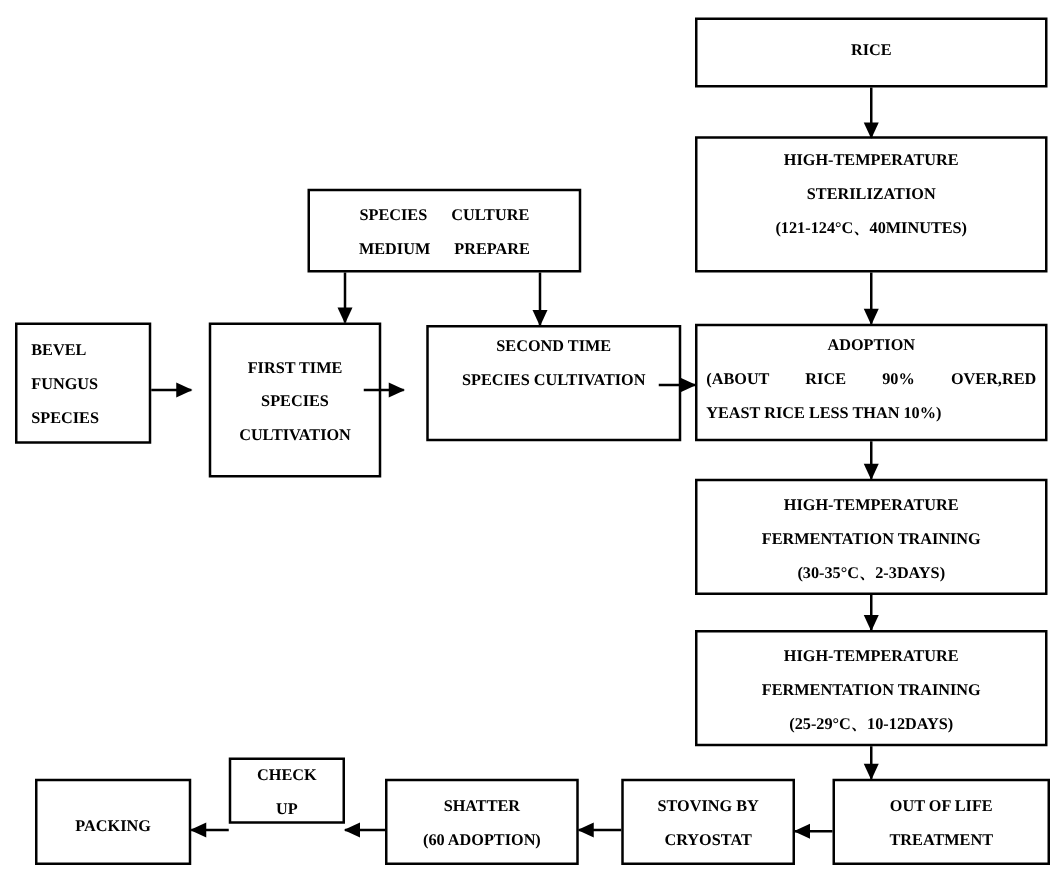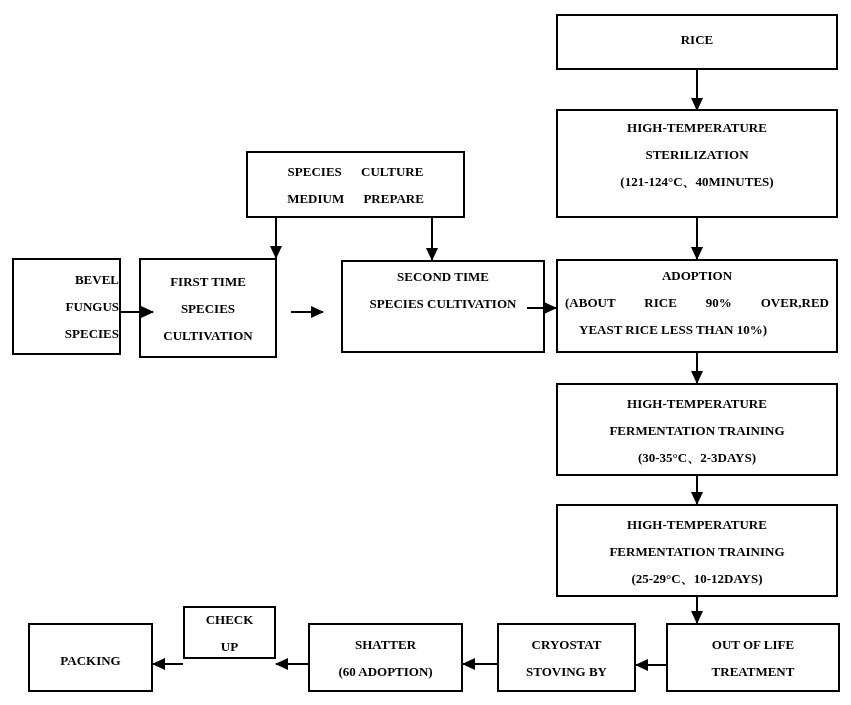--- a/index.html
+++ b/index.html
@@ -29,21 +29,21 @@
   }
   .ln { width:100%; }
   .jline {
     box-sizing:border-box;
     padding:0 7px;
     text-align:justify;
     text-align-last:justify;
   }
   .lline {
     box-sizing:border-box;
-    padding:0 21px;
+    padding:0 7px;
     text-align:left;
   }
   
   .av { position:absolute; width:2px; background:#000000; }
   .av::after {
     content:""; position:absolute; bottom:-1px; left:1px; transform:translateX(-50%);
     width:0; height:0;
     border-left:6px solid transparent; border-right:6px solid transparent;
     border-top:13px solid #000000;
   }
@@ -75,27 +75,27 @@
     <div class="ln">HIGH-TEMPERATURE</div>
     <div class="ln">STERILIZATION</div>
     <div class="ln">(121-124°C、40MINUTES)</div>
   </div>
 
   <div class="box" style="left:246px;top:151px;width:219px;height:67px;word-spacing:16px;">
     <div class="ln">SPECIES CULTURE</div>
     <div class="ln">MEDIUM PREPARE</div>
   </div>
 
-  <div class="box" style="left:12px;top:258px;width:109px;height:97px;align-items:flex-start;padding-left:11px;text-align:right;">
+  <div class="box" style="left:12px;top:258px;width:109px;height:97px;align-items:flex-start;padding-left:11px;text-align:left;">
     <div class="ln">BEVEL</div>
     <div class="ln">FUNGUS</div>
     <div class="ln">SPECIES</div>
   </div>
 
-  <div class="box" style="left:139px;top:258px;width:138px;height:100px;">
+  <div class="box" style="left:167px;top:258px;width:138px;height:124px;">
     <div class="ln">FIRST TIME</div>
     <div class="ln">SPECIES</div>
     <div class="ln">CULTIVATION</div>
   </div>
 
   <div class="box" style="left:341px;top:260px;width:204px;height:93px;justify-content:flex-start;padding-top:1px;">
     <div class="ln">SECOND TIME</div>
     <div class="ln">SPECIES CULTIVATION</div>
   </div>
 
@@ -116,22 +116,22 @@
     <div class="ln">FERMENTATION TRAINING</div>
     <div class="ln">(25-29°C、10-12DAYS)</div>
   </div>
 
   <div class="box" style="left:666px;top:623px;width:174px;height:69px;">
     <div class="ln">OUT OF LIFE</div>
     <div class="ln">TREATMENT</div>
   </div>
 
   <div class="box" style="left:497px;top:623px;width:139px;height:69px;">
+    <div class="ln">STOVING BY</div>
     <div class="ln">CRYOSTAT</div>
-    <div class="ln">STOVING BY</div>
   </div>
 
   <div class="box" style="left:308px;top:623px;width:155px;height:69px;">
     <div class="ln">SHATTER</div>
     <div class="ln">(60 ADOPTION)</div>
   </div>
 
   <div class="box" style="left:183px;top:606px;width:93px;height:53px;">
     <div class="ln">CHECK</div>
     <div class="ln">UP</div>

